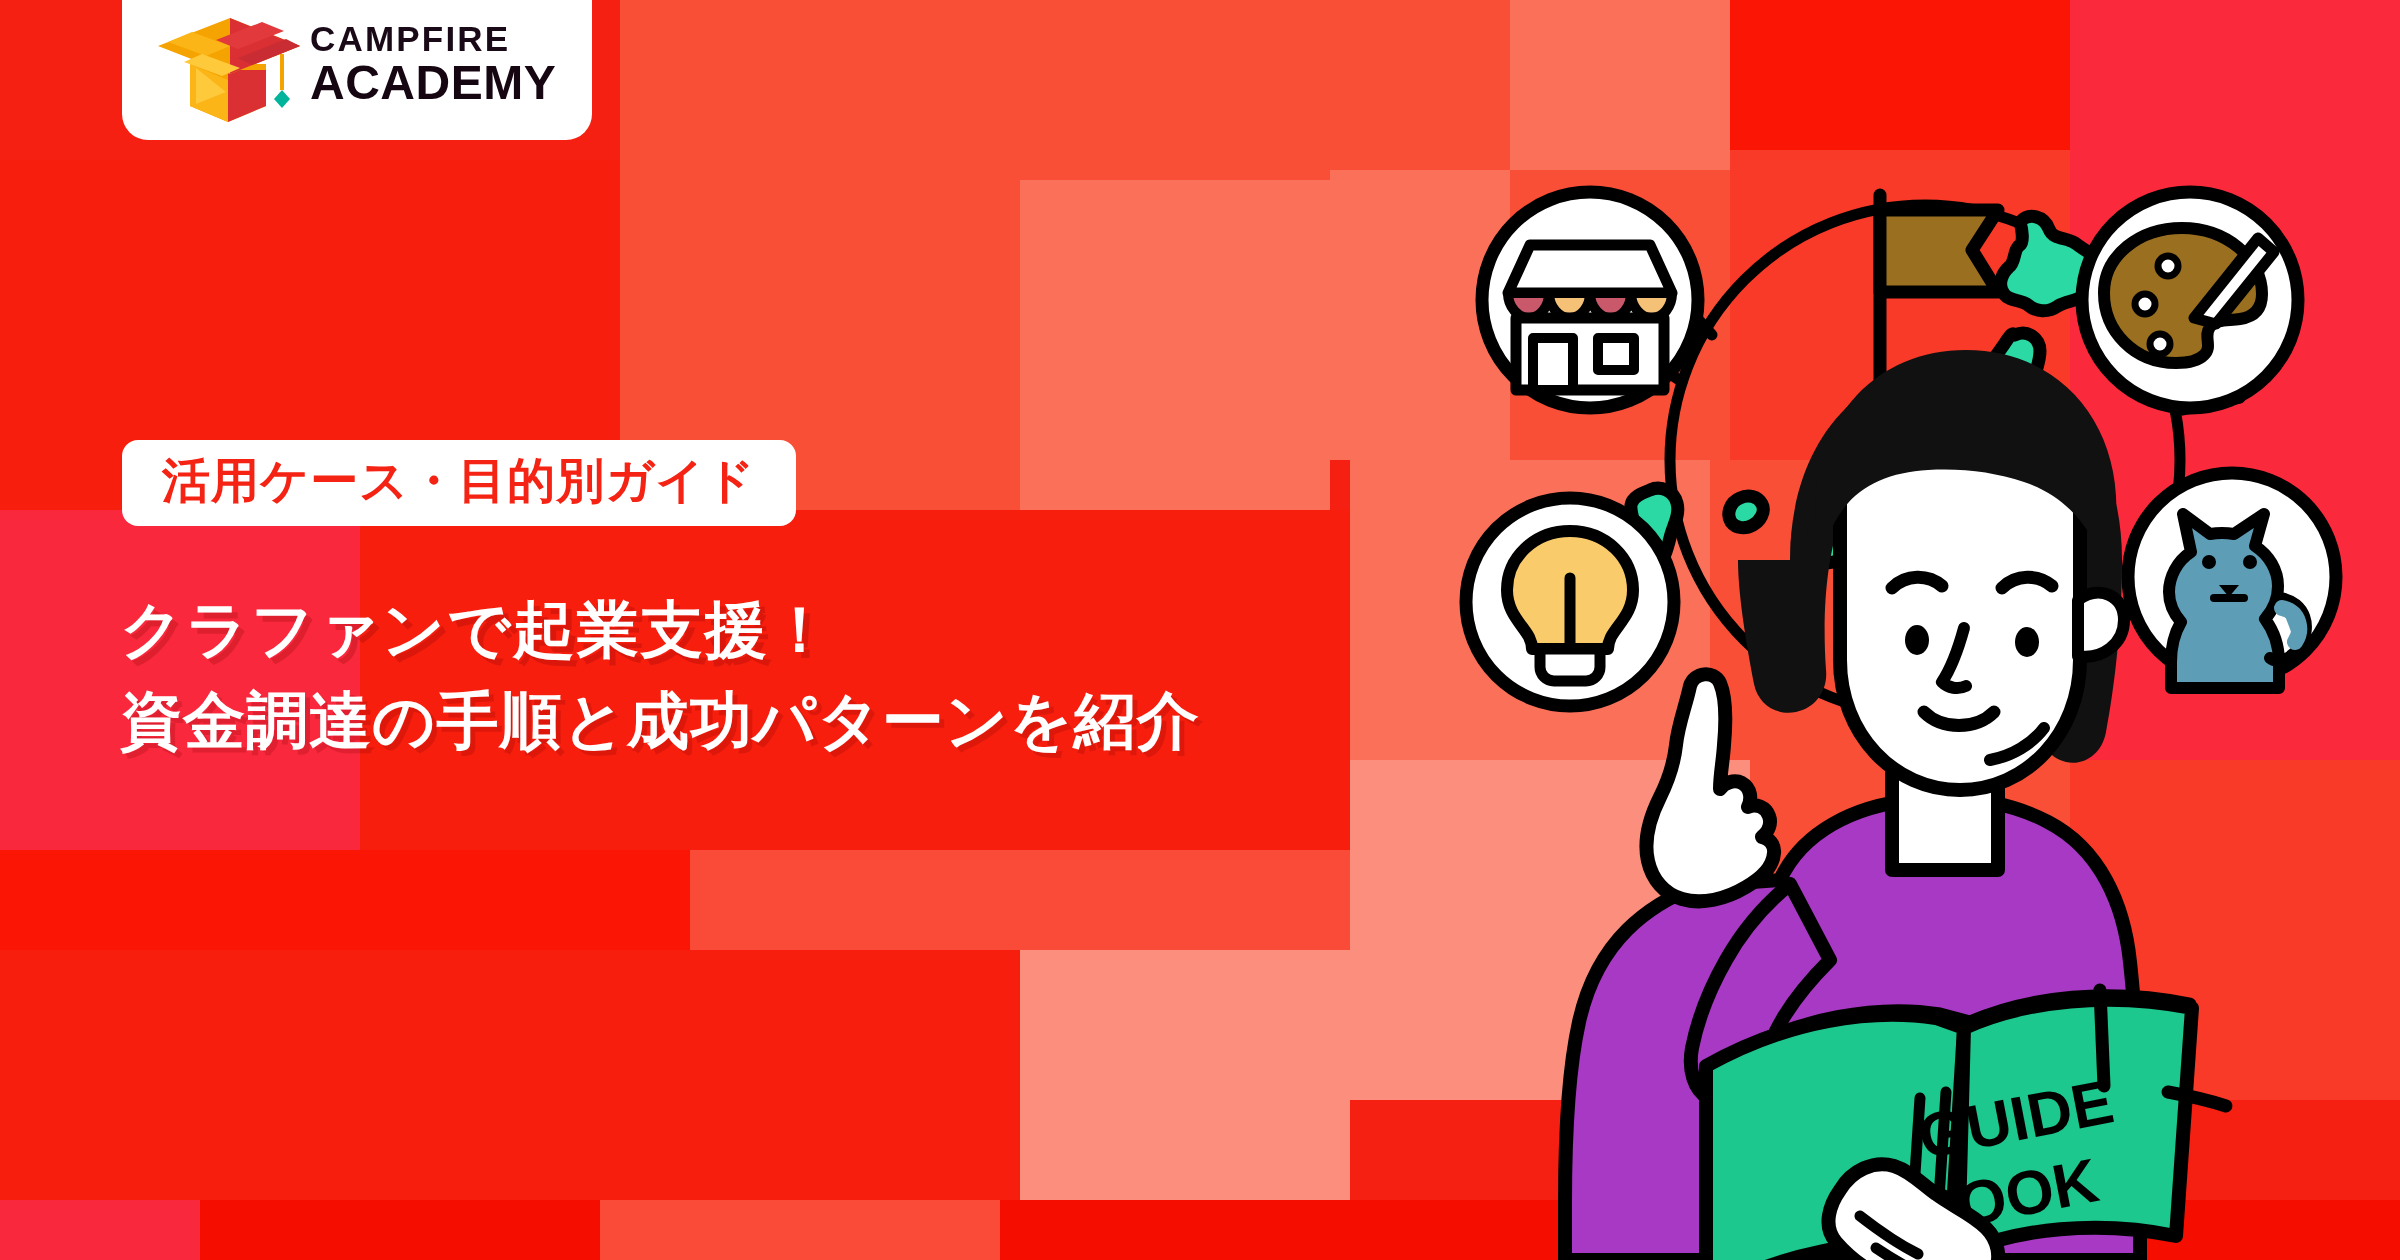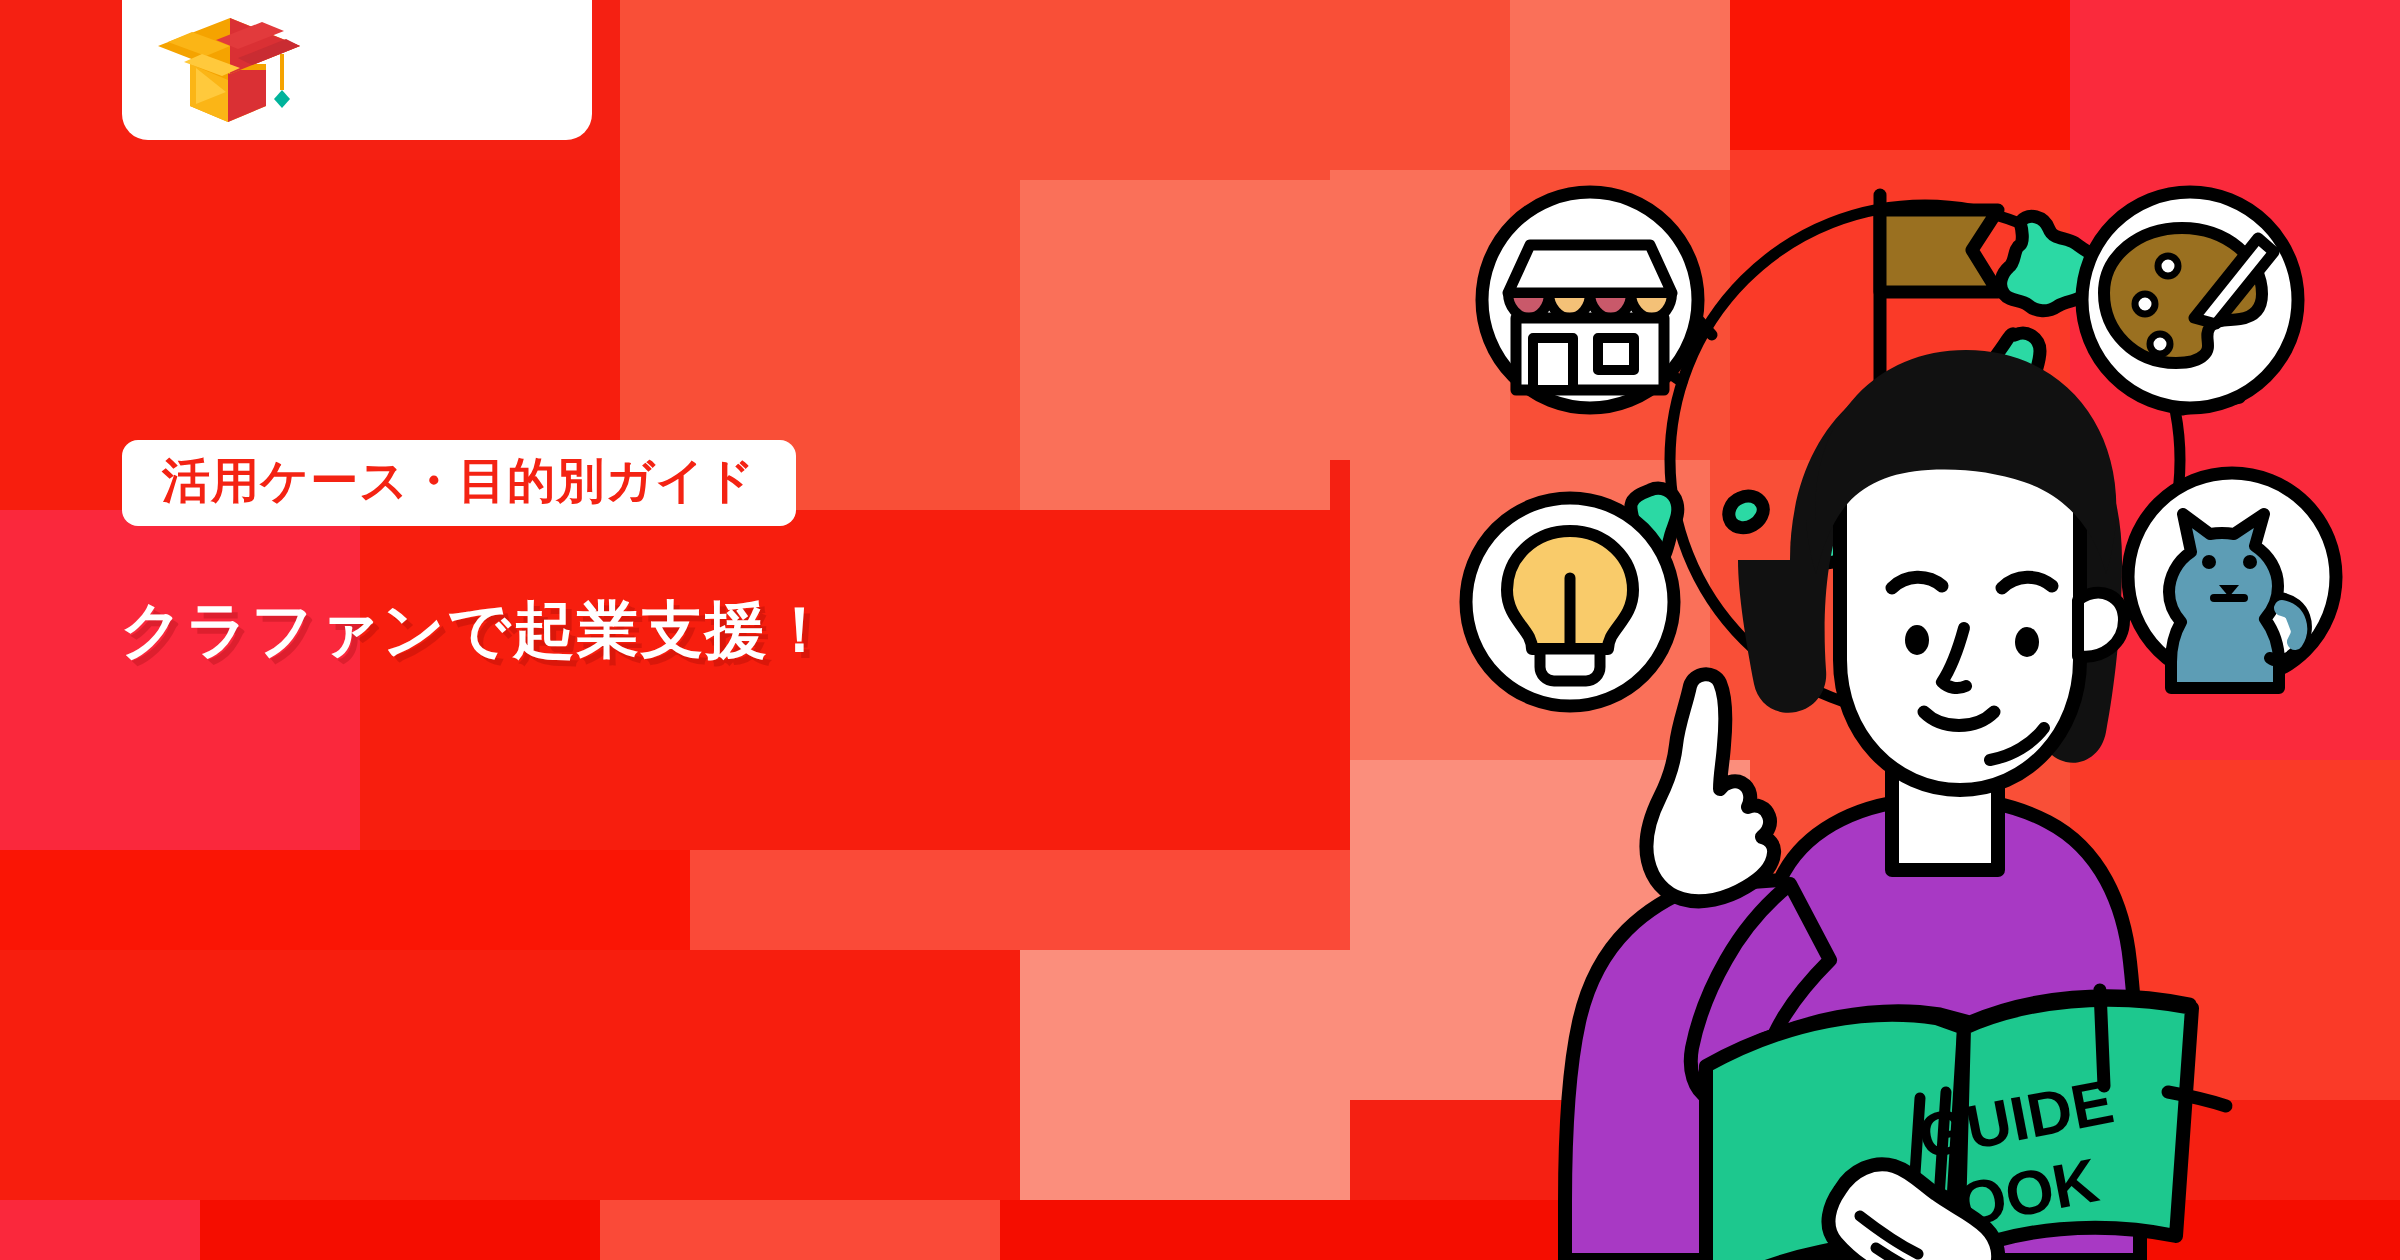--- a/index.html
+++ b/index.html
@@ -252,24 +252,29 @@
           <path d="M74 8l70 28-70 28z" fill="#DA3034"></path>
           <path d="M36 22l38 14-24 10-38-14z" fill="#FBB516"></path>
           <path d="M60 30l46-18 22 9-46 18z" fill="#E23A3C"></path>
           <path d="M46 44l38 14-18 8-38-14z" fill="#FFC93C"></path>
           <path d="M82 48l48-19 14 7-48 19z" fill="#C92C32"></path>
 
           <line x1="126" y1="44" x2="126" y2="80" stroke="#F5A300" stroke-width="4"></line>
           <path d="M126 80l8 9-8 9-8-9z" fill="#00B39B"></path>
         </svg>
       </div>
+      <div class="logo-text">
+        <div class="logo-top">CAMPFIRE</div>
+        <div class="logo-bottom">ACADEMY</div>
+      </div>
     </div>
   </div>
 
   <div id="badge">
     <div id="badge-label">活用ケース・目的別ガイド</div>
   </div>
 
   <div id="headline">
     <h1 id="title">クラファンで起業支援！</h1>
+    <h2 id="subtitle">資金調達の手順と成功パターンを紹介</h2>
   </div>
 
 </div>
 
 </body></html>

